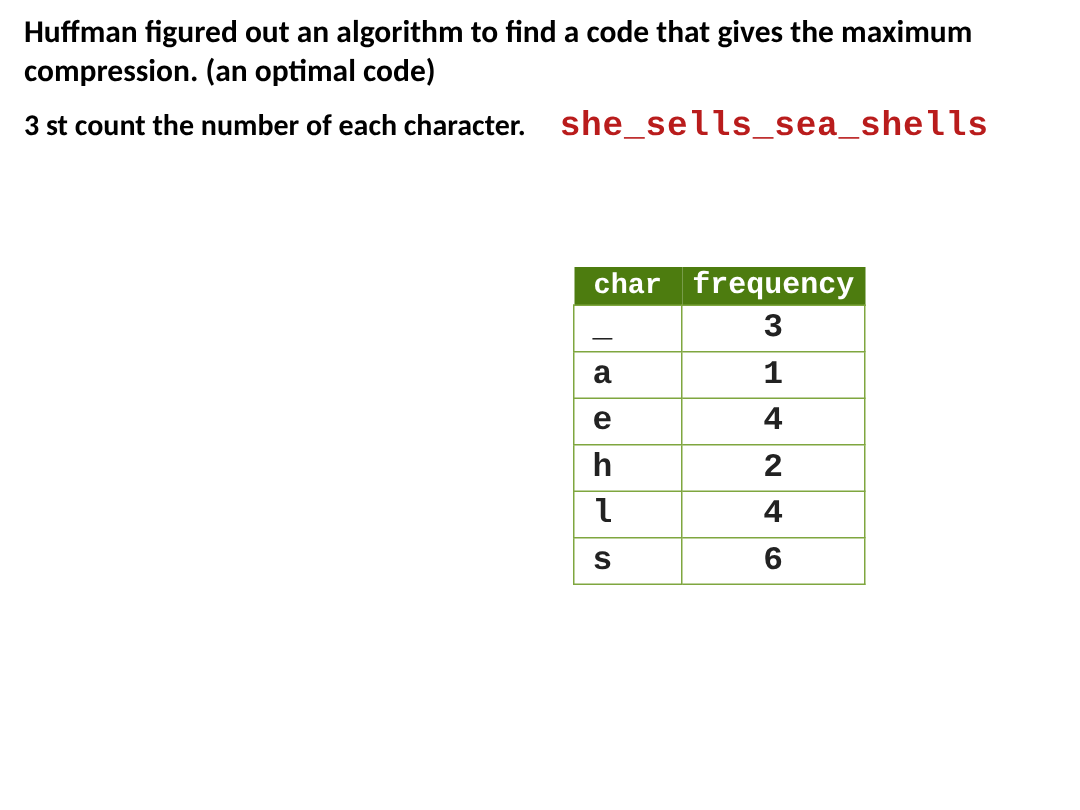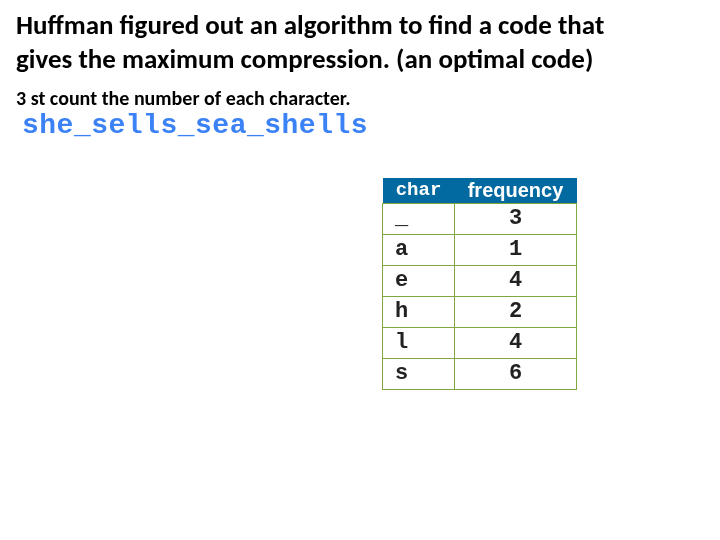--- a/index.html
+++ b/index.html
@@ -13,66 +13,66 @@
   }
   .slide {
     position: relative;
     width: 720px;
     height: 540px;
     box-sizing: border-box;
     padding: 8px 16px 0 16px;
   }
   .heading {
     font-weight: 700;
-    font-size: 27px;
+    font-size: 21px;
     line-height: 1.25;
     margin: 0 0 10px 0;
     max-width: 640px;
   }
   .step-line {
     font-weight: 700;
     font-size: 20px;
     margin: 6px 0 0 0;
   }
   .example-str {
     font-family: Consolas, "Courier New", monospace;
     font-weight: 700;
-    color: #3b82f6;
+    color: #b91c1c;
     letter-spacing: 0.5px;
-    font-size: 28px;
-    margin-left: 6px;
+    font-size: 23px;
+    margin-left: 18px;
   }
   .tbl-wrap {
     position: absolute;
     left: 382px;
     top: 178px;
   }
   table.freq {
     border-collapse: collapse;
   }
   table.freq th {
-    background: #0369a1;
+    background: #4d7c0f;
     color: #fff;
     font-weight: 700;
     text-align: center;
     padding: 2px 6px;
     font-size: 20px;
     line-height: 1.05;
   }
   table.freq th.char-h {
     width: 60px;
     vertical-align: top;
     padding-top: 3px;
     font-family: Consolas, "Courier New", monospace;
     letter-spacing: 0;
     font-size: 19px;
   }
   table.freq th.freq-h {
     width: 110px;
-    font-family: Liberation Sans, sans-serif;
+    font-family: Liberation Mono, monospace;
   }
   table.freq td {
     border: 1px solid #7fa63f;
     text-align: center;
     font-family: Consolas, "Courier New", monospace;
     font-size: 22px;
     font-weight: 700;
     color: #222;
     padding: 0 4px;
     height: 30px;

